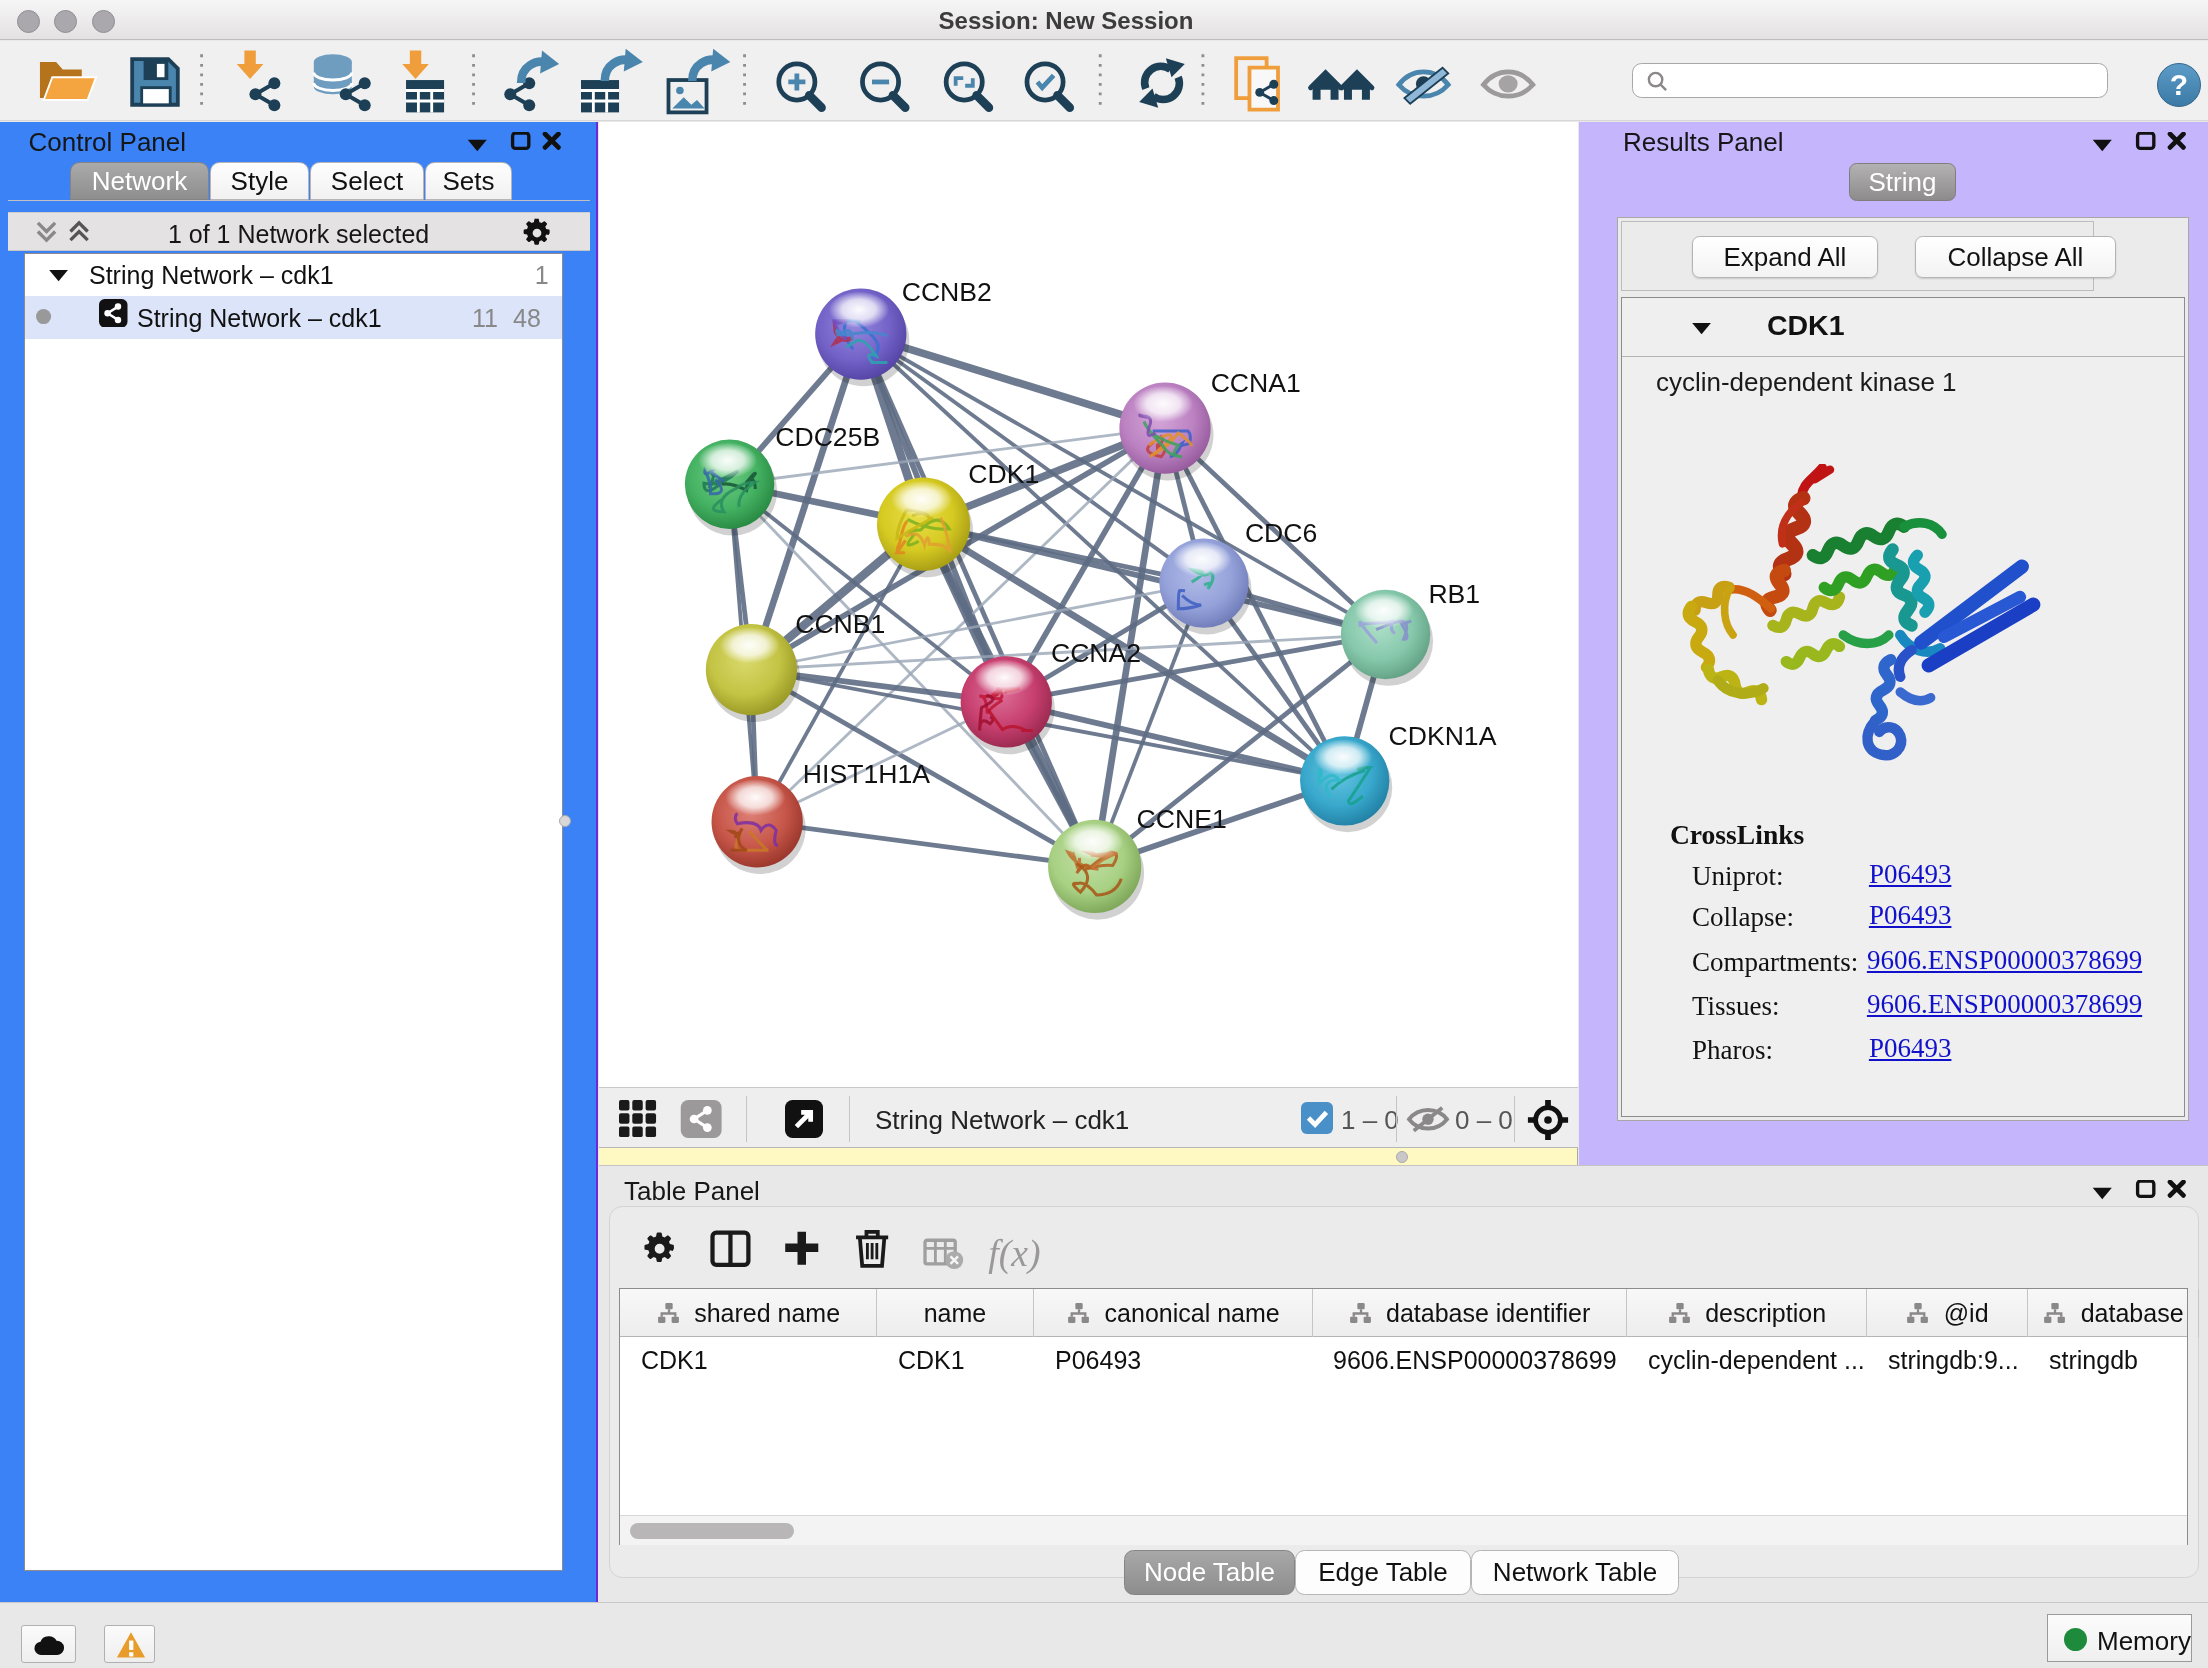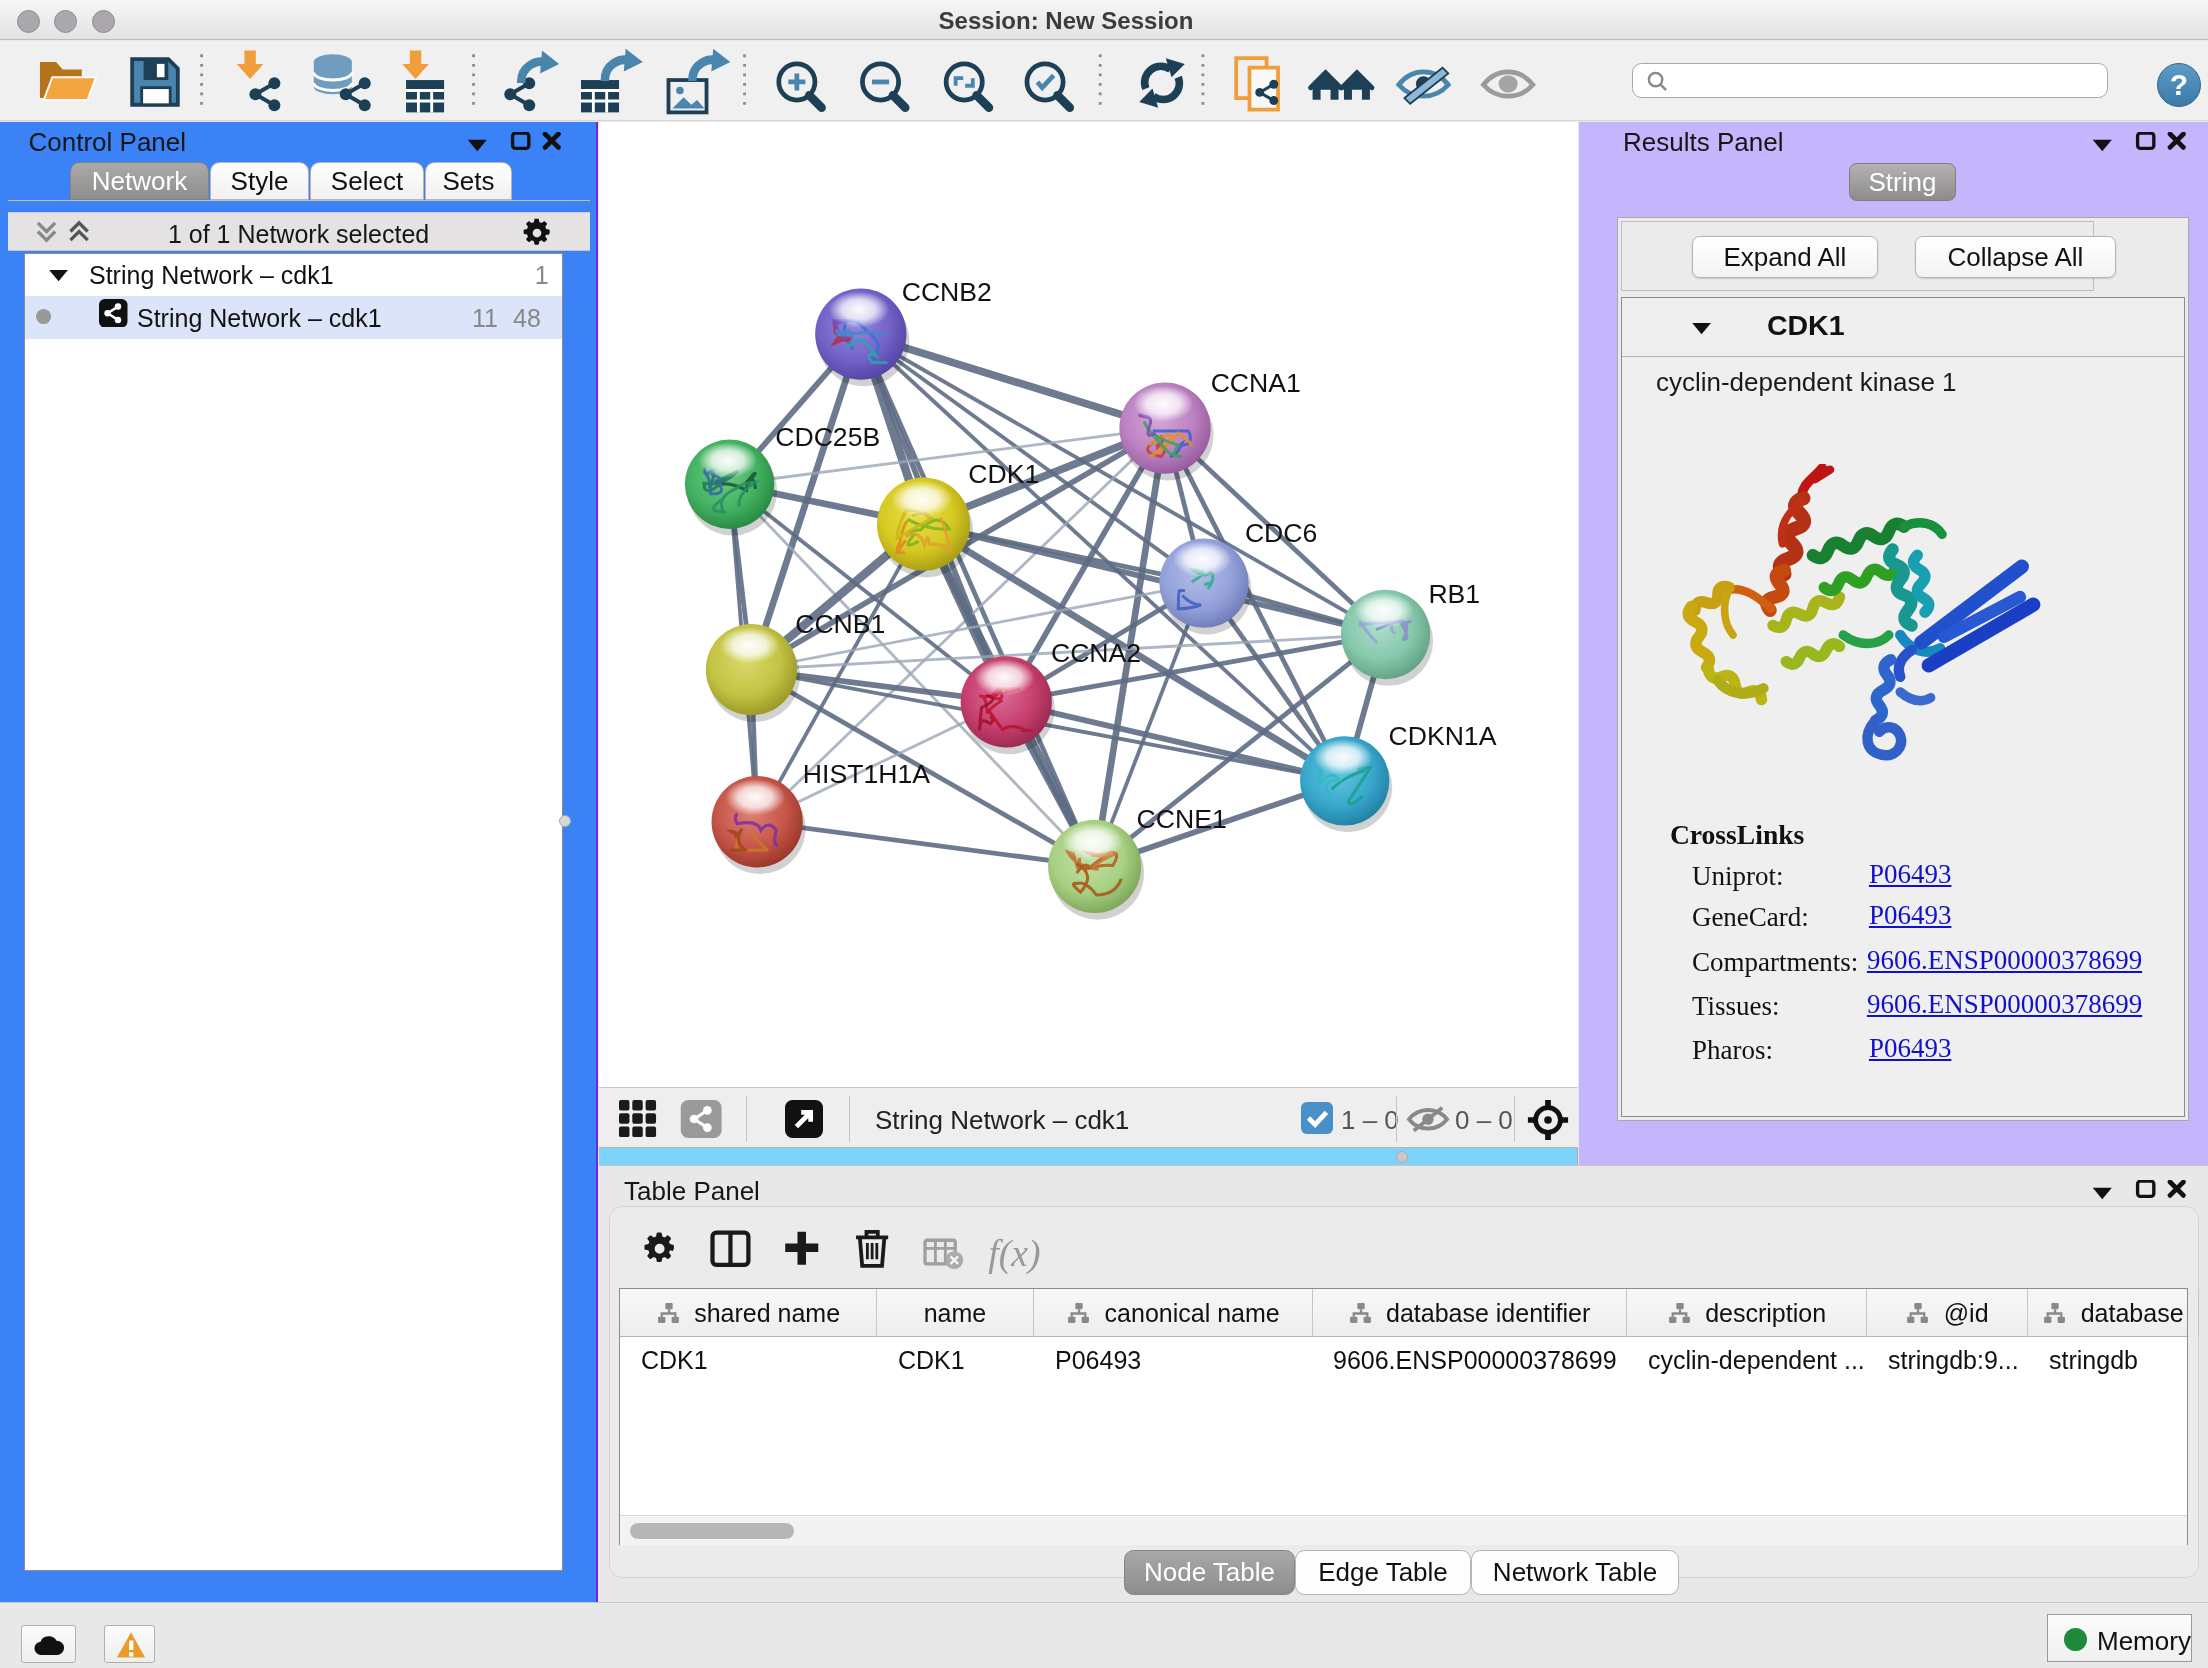--- a/index.html
+++ b/index.html
@@ -194,21 +194,21 @@
             <path d="M9,15 L20,8 M9,15 L20,22" stroke="#fff" stroke-width="2.6"></path>
           </g>
         </svg>
       <div class="abs" style="left:112px;top:7.6px;font-size:25px;color:#111">String Network – cdk1</div>
       <div class="abs" style="left:447px;top:7.6px;font-size:25px;color:#888">11</div>
       <div class="abs" style="left:488px;top:7.6px;font-size:25px;color:#888">48</div>
     </div>
   </div>
 </div>
 
-<div class="abs" style="left:599px;top:122px;width:979px;height:1043px;background:#7dd3fc;border-right:1px solid #a9a7a7">
+<div class="abs" style="left:599px;top:122px;width:979px;height:1043px;background:#fef9c3;border-right:1px solid #a9a7a7">
   <div class="abs" style="left:0;top:0;width:979px;height:965px;background:#fff"></div>
   <svg class="abs" style="left:0;top:0" width="979" height="965" viewBox="0 0 1029 1015">
     <defs>
         <radialGradient id="spec" cx="50%" cy="48%" rx="50%" ry="50%">
           <stop offset="0%" stop-color="#fff" stop-opacity="0.97"></stop>
           <stop offset="55%" stop-color="#fff" stop-opacity="0.75"></stop>
           <stop offset="85%" stop-color="#fff" stop-opacity="0.25"></stop>
           <stop offset="100%" stop-color="#fff" stop-opacity="0"></stop>
         </radialGradient>
 <radialGradient id="gB2" cx="43%" cy="40%" r="76%">
@@ -510,21 +510,21 @@
 <path d="M366,140 L286,182" stroke="#2858d4" stroke-width="13"></path>
 <path d="M252,196 C240,204 236,214 240,224" stroke="#2a52c8" stroke-width="11"></path>
 <path d="M230,206 Q218,212 226,222 Q234,232 222,238 Q210,244 218,254 Q226,264 214,270" fill="none" stroke="#2e66cc" stroke-width="12" stroke-linecap="round"></path>
 <path d="M214,270 C200,286 204,302 220,306 C234,309 244,298 240,286 C236,276 224,274 218,282" stroke="#3060c8" stroke-width="11"></path>
 <path d="M240,240 C252,250 262,252 272,246" stroke="#3a6ad0" stroke-width="10"></path>
 </g>
         </svg>
       <div class="abs serif" style="left:48px;top:521px;font-size:27.6px;font-weight:bold;color:#111">CrossLinks</div>
       <div class="abs serif" style="left:70px;top:563px;font-size:27px;color:#111">Uniprot:</div>
       <div class="abs serif" style="left:247px;top:561px;font-size:27px;color:#1111cc;text-decoration:underline">P06493</div>
-      <div class="abs serif" style="left:70px;top:604px;font-size:27px;color:#111">GeneCard:</div>
+      <div class="abs serif" style="left:70px;top:604px;font-size:27px;color:#111">Collapse:</div>
       <div class="abs serif" style="left:247px;top:602px;font-size:27px;color:#1111cc;text-decoration:underline">P06493</div>
       <div class="abs serif" style="left:70px;top:649px;font-size:27px;color:#111">Compartments:</div>
       <div class="abs serif" style="left:245px;top:647px;font-size:27px;color:#1111cc;text-decoration:underline">9606.ENSP00000378699</div>
       <div class="abs serif" style="left:70px;top:693px;font-size:27px;color:#111">Tissues:</div>
       <div class="abs serif" style="left:245px;top:691px;font-size:27px;color:#1111cc;text-decoration:underline">9606.ENSP00000378699</div>
       <div class="abs serif" style="left:70px;top:737px;font-size:27px;color:#111">Pharos:</div>
       <div class="abs serif" style="left:247px;top:735px;font-size:27px;color:#1111cc;text-decoration:underline">P06493</div>
     </div>
   </div>
 </div>

